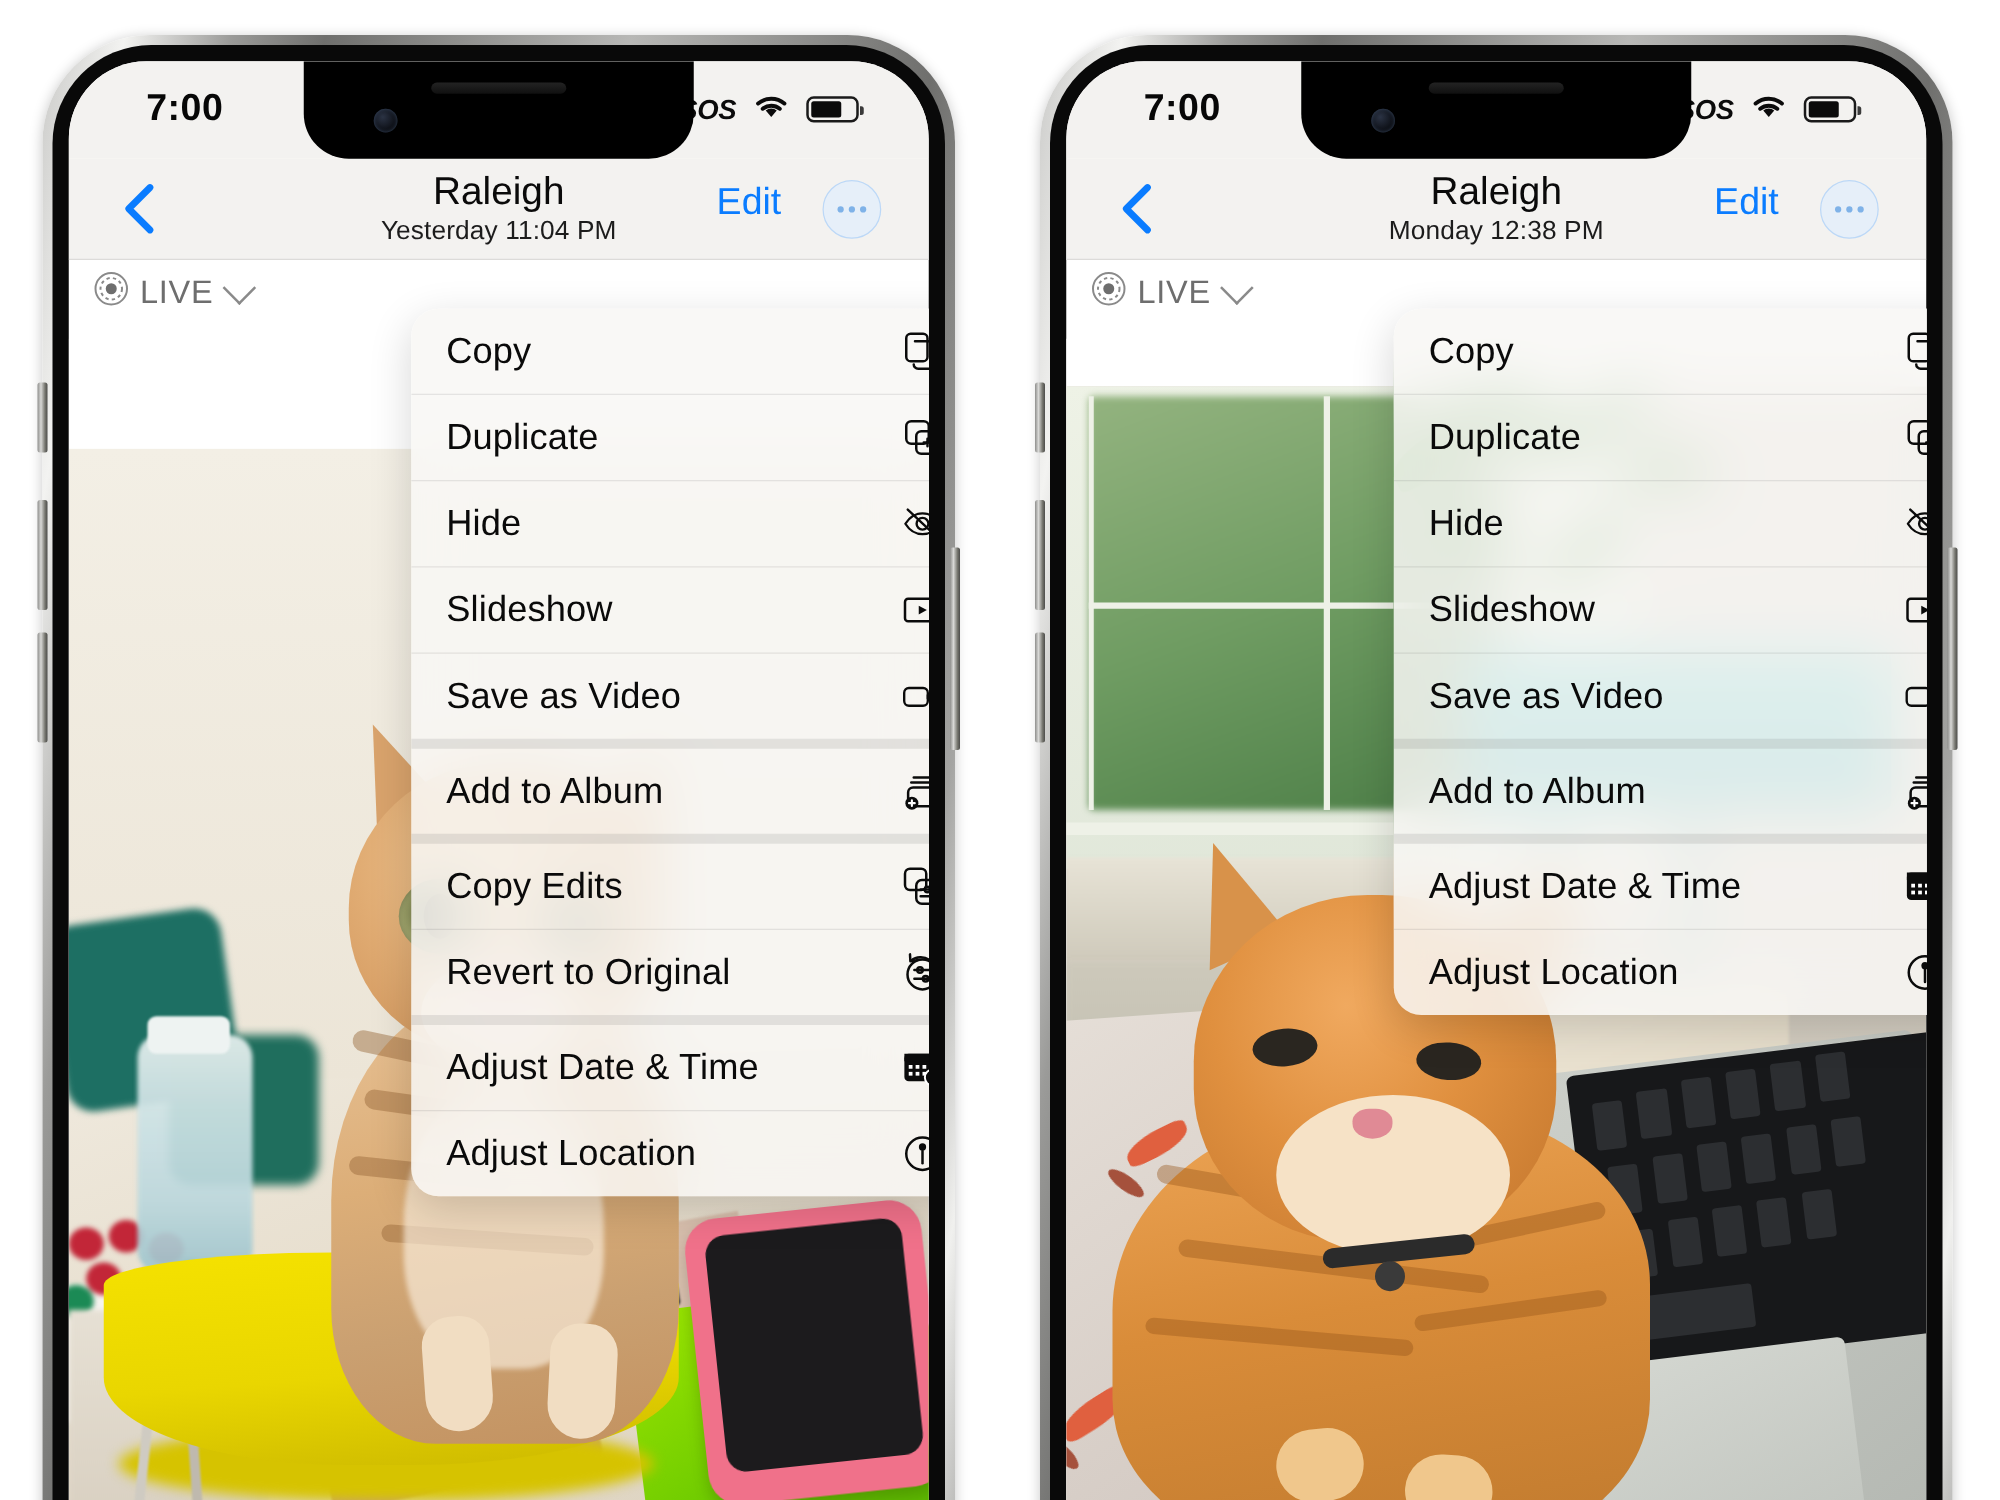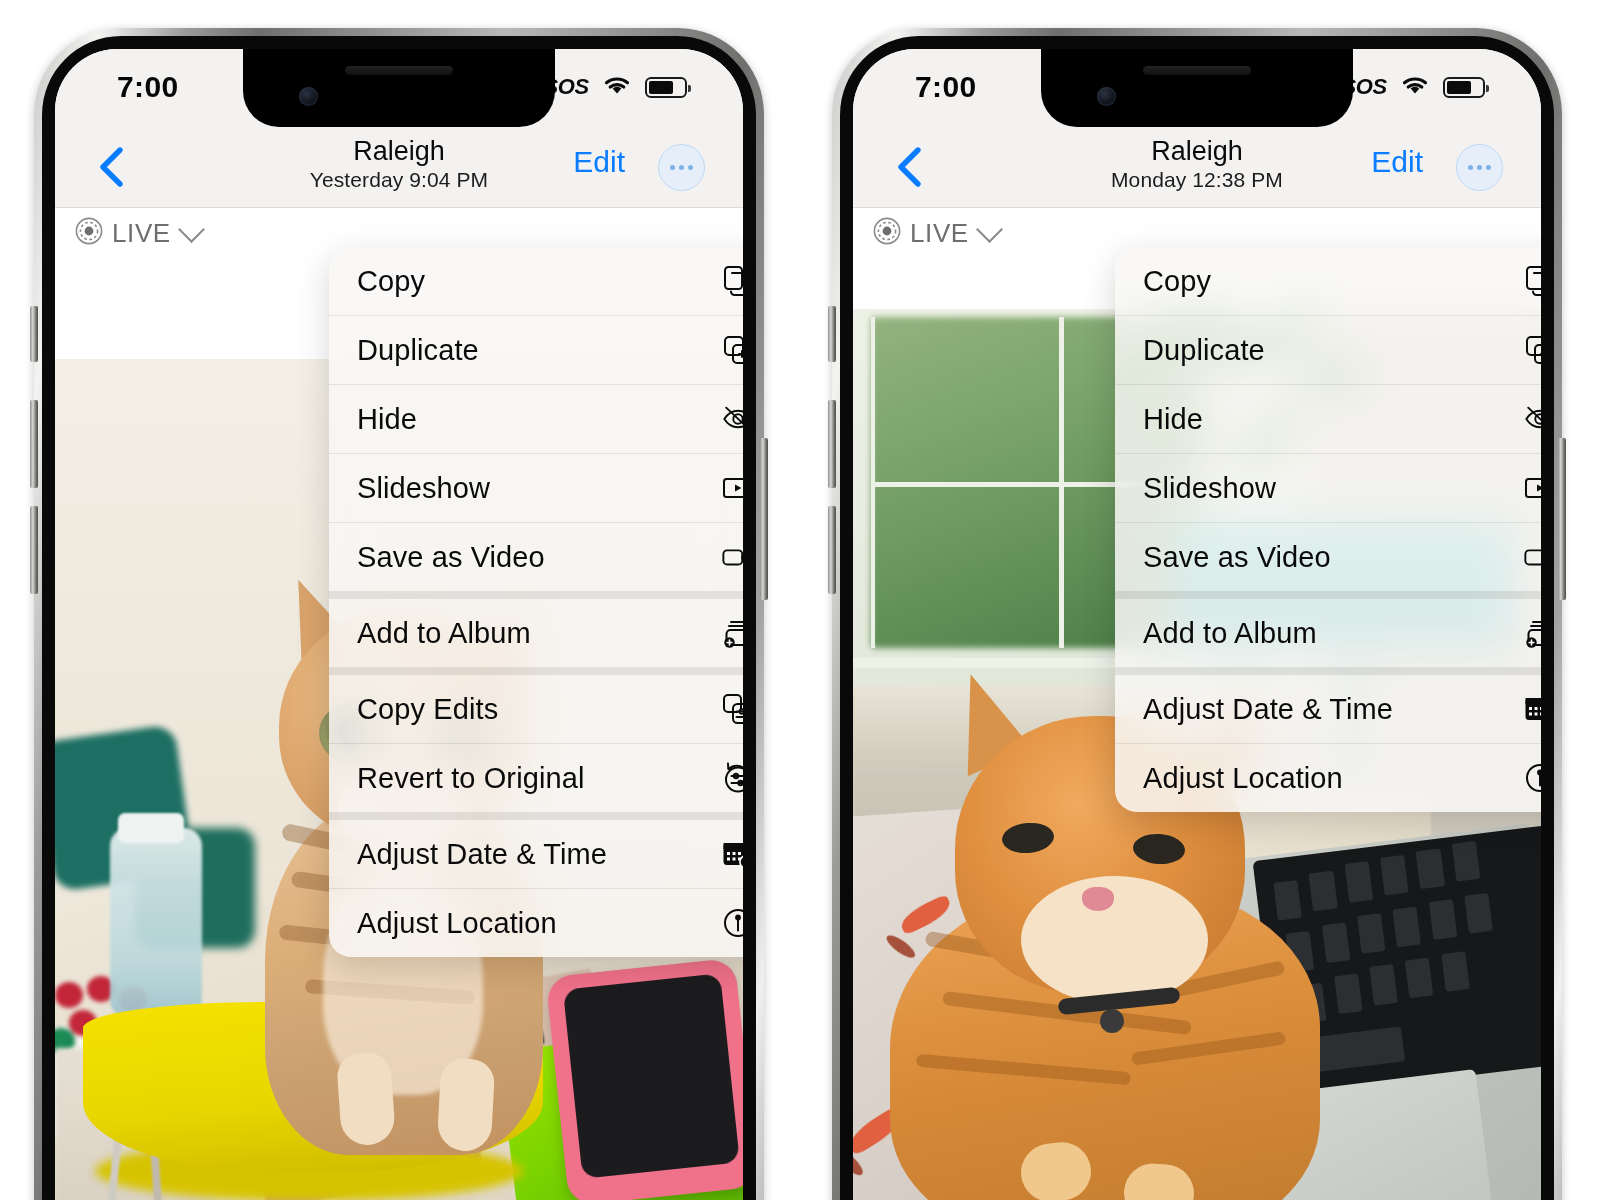--- a/index.html
+++ b/index.html
@@ -76,21 +76,21 @@
   .battery .nub{position:absolute;right:-6px;top:6px;width:3px;height:7px;background:#3a3a3a;border-radius:0 2px 2px 0;}
 
   
   .navbar{
     position:absolute;left:0;right:0;top:78px;height:80px;z-index:25;
     background:#f3f2f0;border-bottom:1px solid #dcdbd9;
   }
   .nav-back{position:absolute;left:40px;top:18px;width:34px;height:44px;cursor:pointer;}
   .nav-back svg{display:block;}
   .nav-title-wrap{position:absolute;left:0;right:0;top:9px;text-align:center;}
-  .nav-title{font-size:27px;color:#0a0a0a;line-height:1.12;}
+  .nav-title{font-size:31px;color:#0a0a0a;line-height:1.12;}
   .nav-sub{font-size:21px;color:#1c1c1c;line-height:1.35;letter-spacing:.1px;}
   .nav-edit{
     position:absolute;right:118px;top:18px;
     font-size:30px;color:#0a7cff;cursor:pointer;
   }
   .nav-more{
     position:absolute;right:38px;top:17px;width:45px;height:45px;border-radius:50%;
     border:1.6px solid #bcd8f7;background:rgba(225,238,252,.75);
     display:flex;align-items:center;justify-content:center;gap:4px;cursor:pointer;
   }
@@ -248,21 +248,21 @@
       </div>
 
       <div class="navbar">
         <div class="nav-back">
           <svg width="34" height="44" viewBox="0 0 34 44">
               <path d="M25 5 8 22l17 17" stroke="#0a7cff" stroke-width="5.4" fill="none" stroke-linecap="round" stroke-linejoin="round"></path>
             </svg>
         </div>
         <div class="nav-title-wrap">
           <div class="nav-title">Raleigh</div>
-          <div class="nav-sub">Yesterday  9:04 PM</div>
+          <div class="nav-sub">Yesterday  11:04 PM</div>
         </div>
         <div class="nav-edit">Edit</div>
         <div class="nav-more">
             <i></i>
             <i></i>
             <i></i>
           </div>
       </div>
 
       <div class="live-badge">

